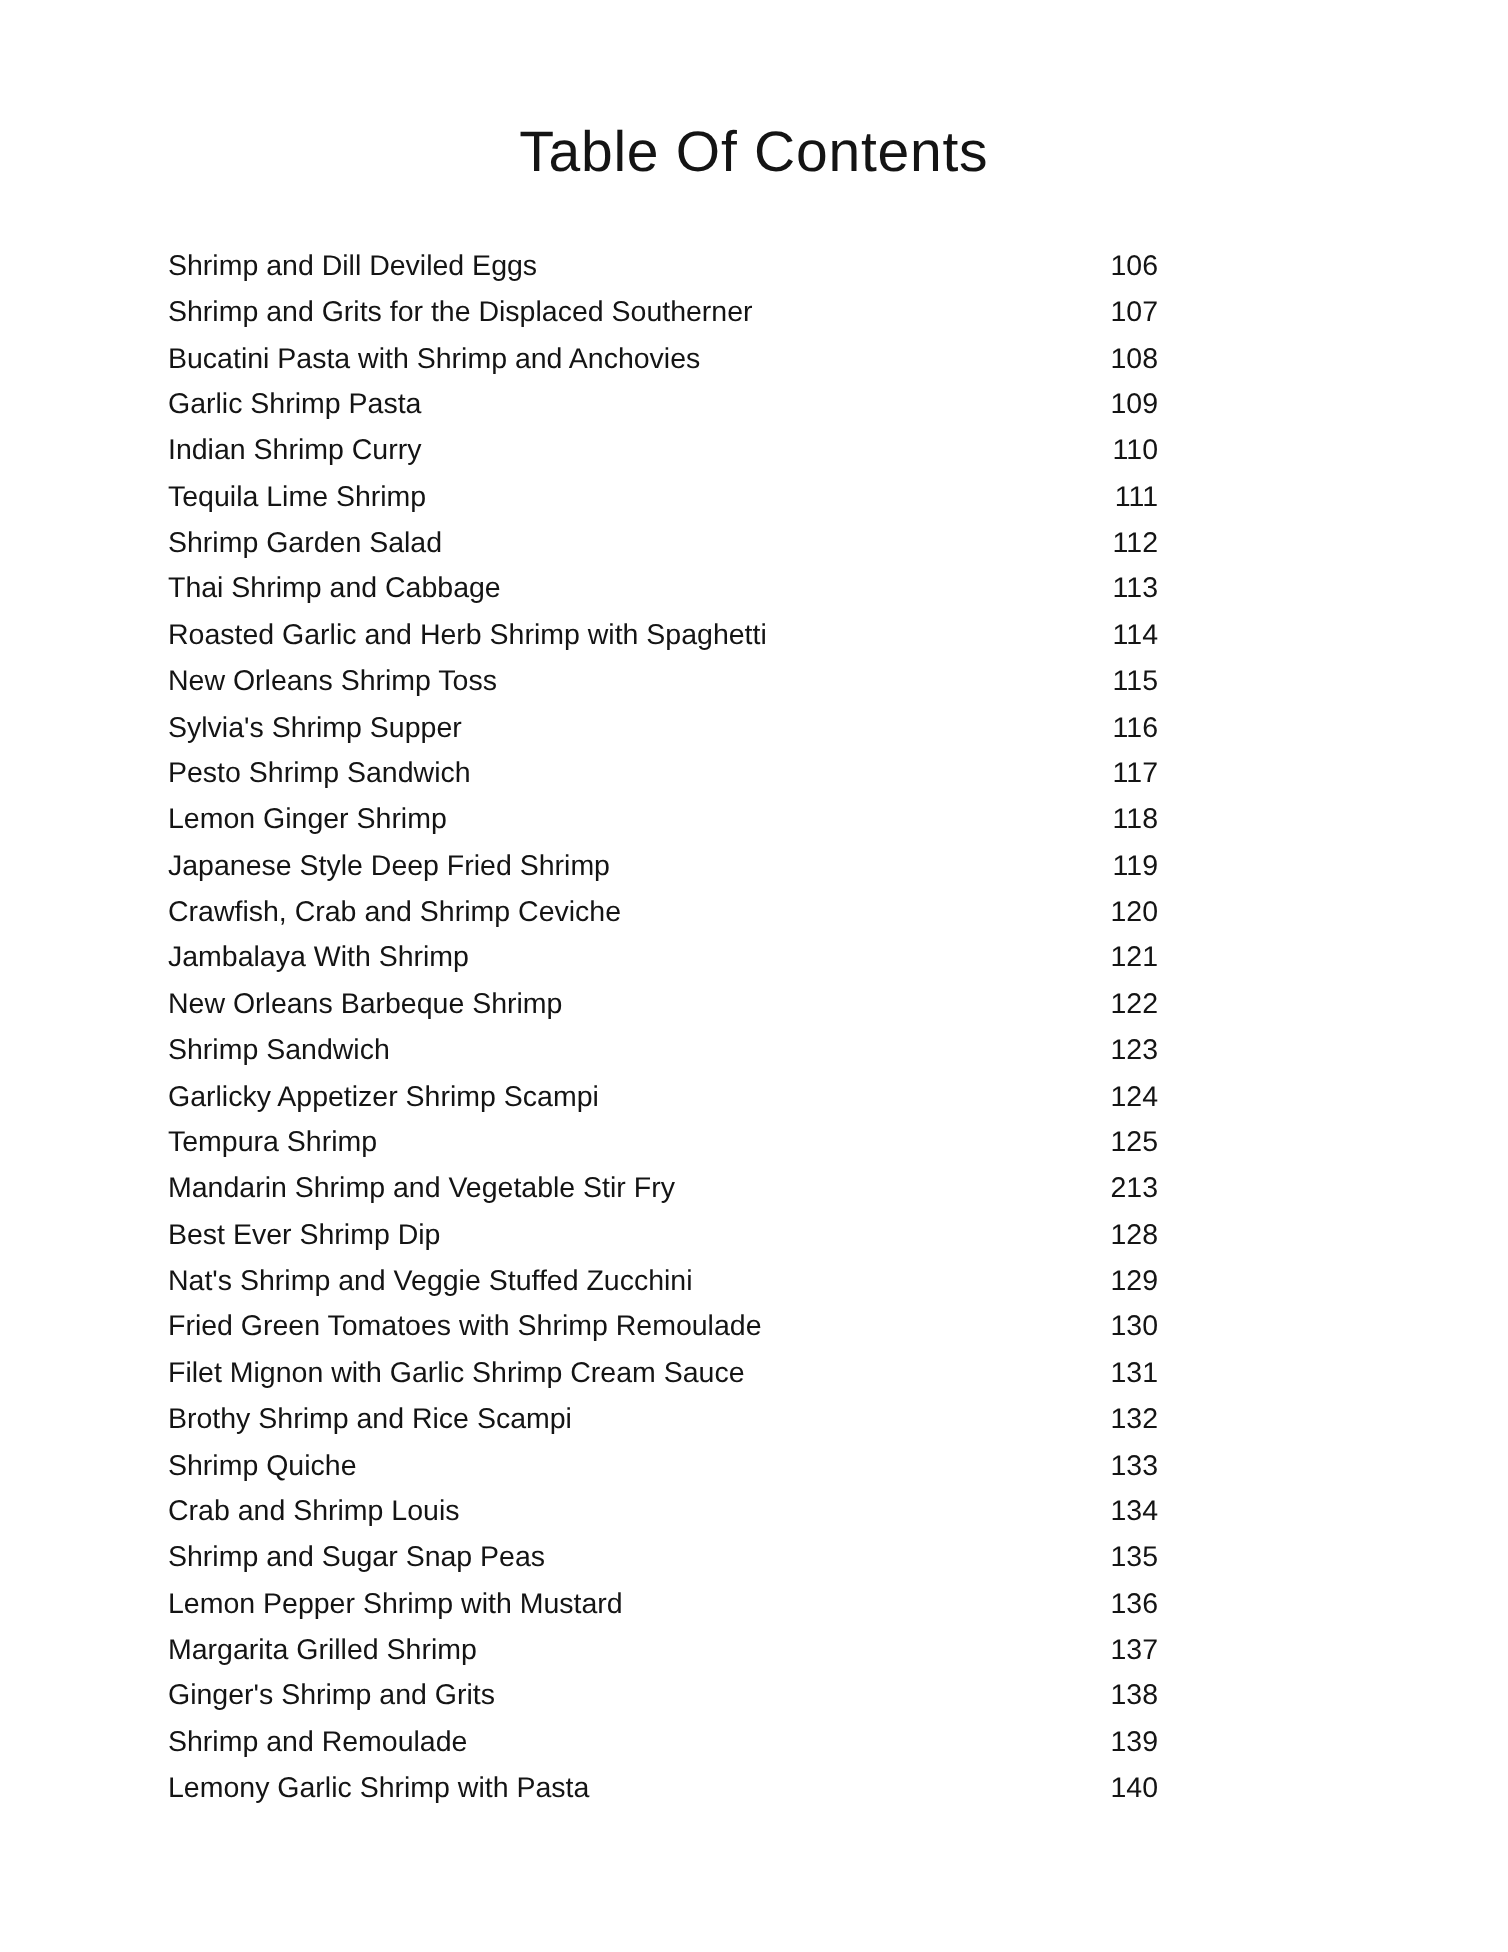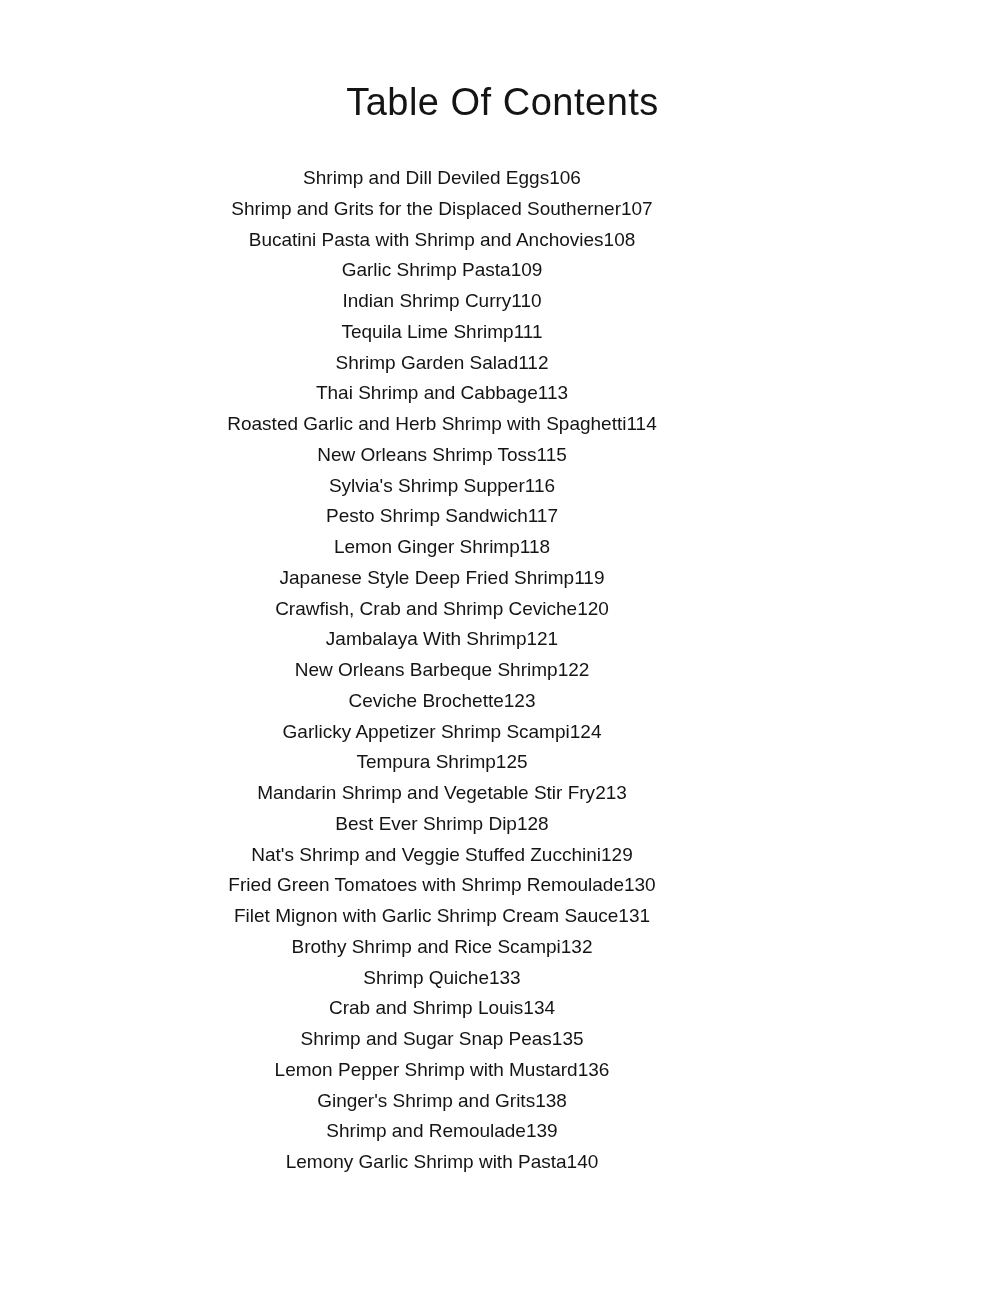--- a/index.html
+++ b/index.html
@@ -26,21 +26,21 @@
     letter-spacing: 0.5px;
     color: #141414;
   }
   .toc-list {
     margin-top: 38px;
     margin-left: 112px;
     width: 660px;
   }
   .toc-row {
     display: flex;
-    justify-content: center;
+    justify-content: space-between;
     align-items: baseline;
     font-size: 19px;
     line-height: 30.75px;
     font-weight: 400;
     white-space: nowrap;
   }
   .toc-row .recipe-title {
     text-align: left;
   }
   .toc-row .page-number {
@@ -119,21 +119,21 @@
     </div>
       <div class="toc-row">
       <span class="recipe-title">Jambalaya With Shrimp</span>
       <span class="page-number">121</span>
     </div>
       <div class="toc-row">
       <span class="recipe-title">New Orleans Barbeque Shrimp</span>
       <span class="page-number">122</span>
     </div>
       <div class="toc-row">
-      <span class="recipe-title">Ceviche Brochette</span>
+      <span class="recipe-title">Shrimp Sandwich</span>
       <span class="page-number">123</span>
     </div>
       <div class="toc-row">
       <span class="recipe-title">Garlicky Appetizer Shrimp Scampi</span>
       <span class="page-number">124</span>
     </div>
       <div class="toc-row">
       <span class="recipe-title">Tempura Shrimp</span>
       <span class="page-number">125</span>
     </div>
@@ -171,20 +171,24 @@
     </div>
       <div class="toc-row">
       <span class="recipe-title">Shrimp and Sugar Snap Peas</span>
       <span class="page-number">135</span>
     </div>
       <div class="toc-row">
       <span class="recipe-title">Lemon Pepper Shrimp with Mustard</span>
       <span class="page-number">136</span>
     </div>
       <div class="toc-row">
+      <span class="recipe-title">Margarita Grilled Shrimp</span>
+      <span class="page-number">137</span>
+    </div>
+      <div class="toc-row">
       <span class="recipe-title">Ginger's Shrimp and Grits</span>
       <span class="page-number">138</span>
     </div>
       <div class="toc-row">
       <span class="recipe-title">Shrimp and Remoulade</span>
       <span class="page-number">139</span>
     </div>
       <div class="toc-row">
       <span class="recipe-title">Lemony Garlic Shrimp with Pasta</span>
       <span class="page-number">140</span>

